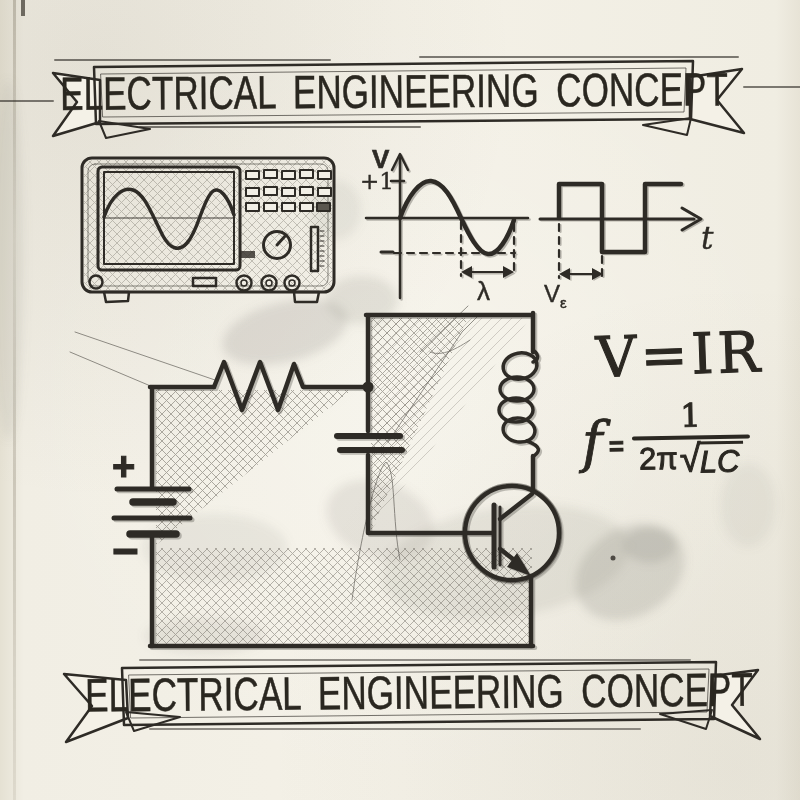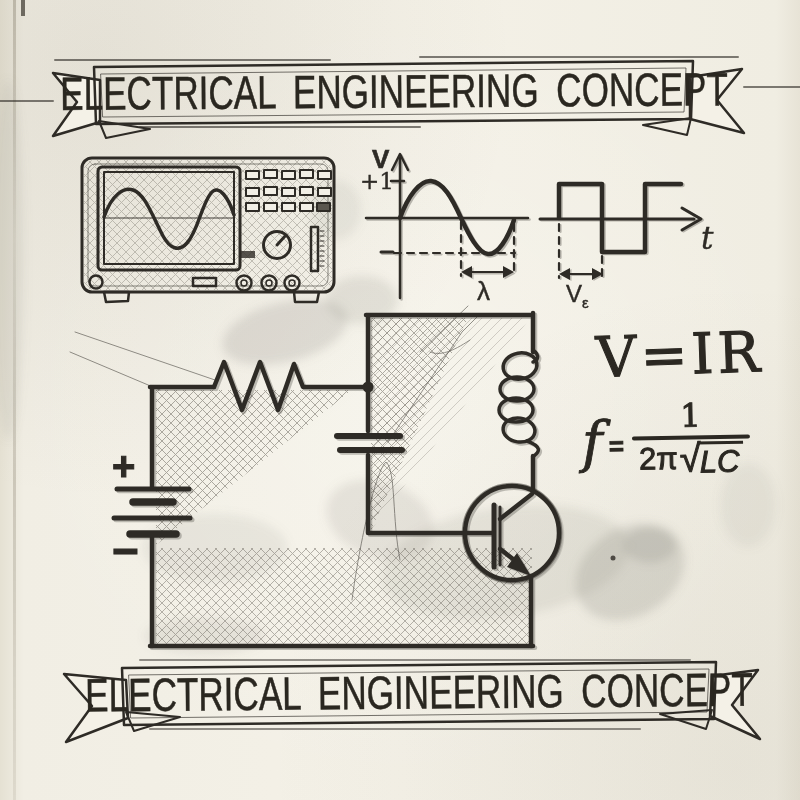--- a/index.html
+++ b/index.html
@@ -280,21 +280,21 @@
 
   <div class="banner-text" style="left:122px;top:664px;width:594px;height:58px;transform:rotate(-.5deg);">
     <span>ELECTRICAL ENGINEERING CONCEPT</span>
   </div>
 
   <span class="label axis-label" style="left:372px;top:144px;">V</span>
   <span class="label" style="left:360px;top:168px;font-size:23px;font-family:'DejaVu Serif',serif;">+1</span>
   <span class="label" style="left:477px;top:276px;font-size:26px;">λ</span>
 
   <span class="label t-label" style="left:701px;top:220px;">t</span>
-  <span class="label" style="left:566px;top:280px;font-size:24px;text-align:right;">
+  <span class="label" style="left:544px;top:280px;font-size:24px;text-align:right;">
     <span>V</span><sub style="font-size:15px;">ε</sub>
   </span>
 
   <span class="label batt-sign" style="left:112px;top:444px;font-size:40px;">+</span>
   <span class="label batt-sign" style="left:112px;top:524px;font-size:46px;">−</span>
 
   <div class="formula-ohms">V=IR</div>
 
   <div class="formula-res">
     <span class="lhs">f</span>

